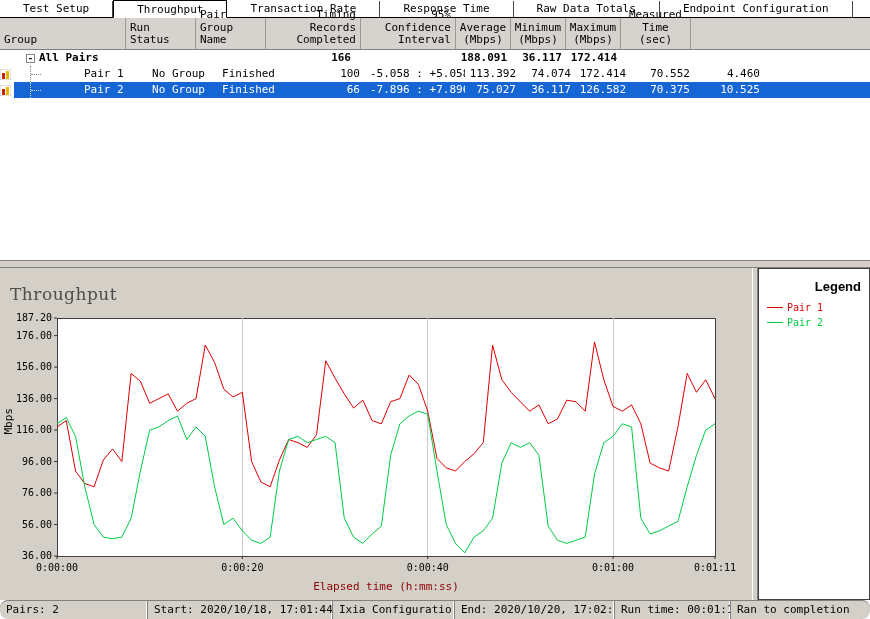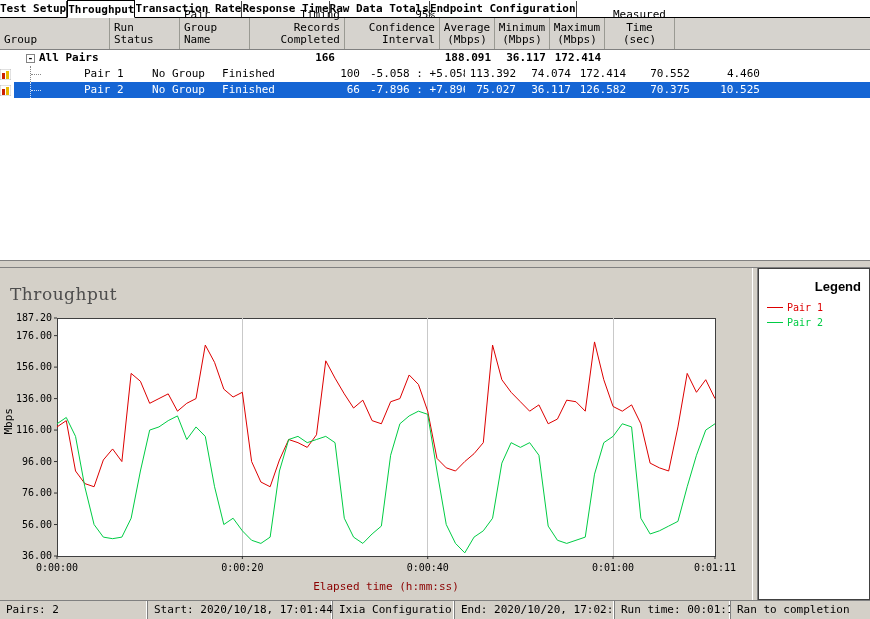--- a/index.html
+++ b/index.html
@@ -3,33 +3,33 @@
 <meta charset="utf-8">
 <style>
   * { box-sizing: border-box; margin: 0; padding: 0; }
   html,body { width:870px; height:619px; background:#fff; }
   .app { position:relative; width:870px; height:619px; overflow:hidden;
          font-family:"DejaVu Sans Mono", monospace; font-size:11px; color:#000; background:#fff; }
 
   
   .tabbar { position:absolute; top:0; left:0; right:0; height:18px; background:#fff;
             border-bottom:1px solid #000; display:flex; align-items:flex-end; }
-  .tab { height:16px; line-height:16px; padding:0 0; border-right:1px solid #444; white-space:nowrap; cursor:default;font-weight:bold; }
+  .tab { height:16px; line-height:16px; padding:0 23px; border-right:1px solid #444; white-space:nowrap; cursor:default; }
   .tab.selected { height:18px; line-height:17px; margin-bottom:-1px; background:#fff;
                   border:1px solid #000; border-bottom:1px solid #fff; }
 
   
   .thead { position:absolute; top:18px; left:0; right:0; height:32px; background:#d6d3ce;
            border-bottom:1px solid #808080; display:flex; }
   .hcell { border-right:1px solid #9a9a93; display:flex; align-items:flex-end; padding:2px 4px;
            white-space:pre-line; line-height:1.15; }
   .ha-l { justify-content:flex-start; text-align:left; }
   .ha-r { justify-content:flex-end; text-align:right; }
   .ha-c { justify-content:center; text-align:center; }
-  .c-group{width:110px} .c-pgn{width:70px} .c-rs{width:70px} .c-tr{width:95px} .c-ci{width:95px}
+  .c-group{width:126px} .c-pgn{width:70px} .c-rs{width:70px} .c-tr{width:95px} .c-ci{width:95px}
   .c-avg{width:55px} .c-min{width:55px} .c-max{width:55px} .c-mt{width:70px} .c-rp{width:70px}
   .c-fill{flex:1; border-right:none;}
 
   
   .tbody { position:absolute; top:50px; left:0; right:0; height:210px; background:#fff; }
   .trow { display:flex; height:16px; align-items:center; }
   .cell { height:16px; line-height:16px; overflow:hidden; white-space:nowrap; }
   .num-r { text-align:right; padding-right:10px; }
   .num-m { text-align:right; padding-right:4px; }
   .num-c { text-align:center; }
@@ -64,21 +64,21 @@
   .vsplit { width:6px; background:#d4d0c8; border-left:1px solid #fff; border-right:1px solid #808080; cursor:col-resize; }
   .legend { flex:1; background:#fff; border:1px solid #404040; overflow:hidden; }
   .legend-title { font-family:"Liberation Sans", sans-serif; font-weight:bold; font-size:13px;
                   text-align:right; padding:10px 8px 6px 0; }
   .legend-item { display:flex; align-items:center; padding:2px 0 2px 8px; }
   .legend-swatch { display:inline-block; width:16px; height:1px; margin-right:4px; }
   .legend-label { font-size:10px; }
 
   
   .statusbar { position:absolute; bottom:0; left:0; right:0; height:19px; background:#d4d0c8;
-               border-top:1px solid #808080; display:flex; }
+               border-top:1px solid #808080; display:flex;border-radius:8px; }
   .ssec { height:19px; line-height:18px; padding-left:6px; overflow:hidden; white-space:nowrap;
           border-right:1px solid #808080; box-shadow:inset -1px 0 0 #fff; }
   .s1{width:148px} .s2{width:185px} .s3{width:122px} .s4{width:160px} .s5{width:116px} .s6{flex:1; border-right:none; box-shadow:none;}
 </style>
 </head>
 <body>
 
 <div class="app">
 
   <div class="tabbar">

